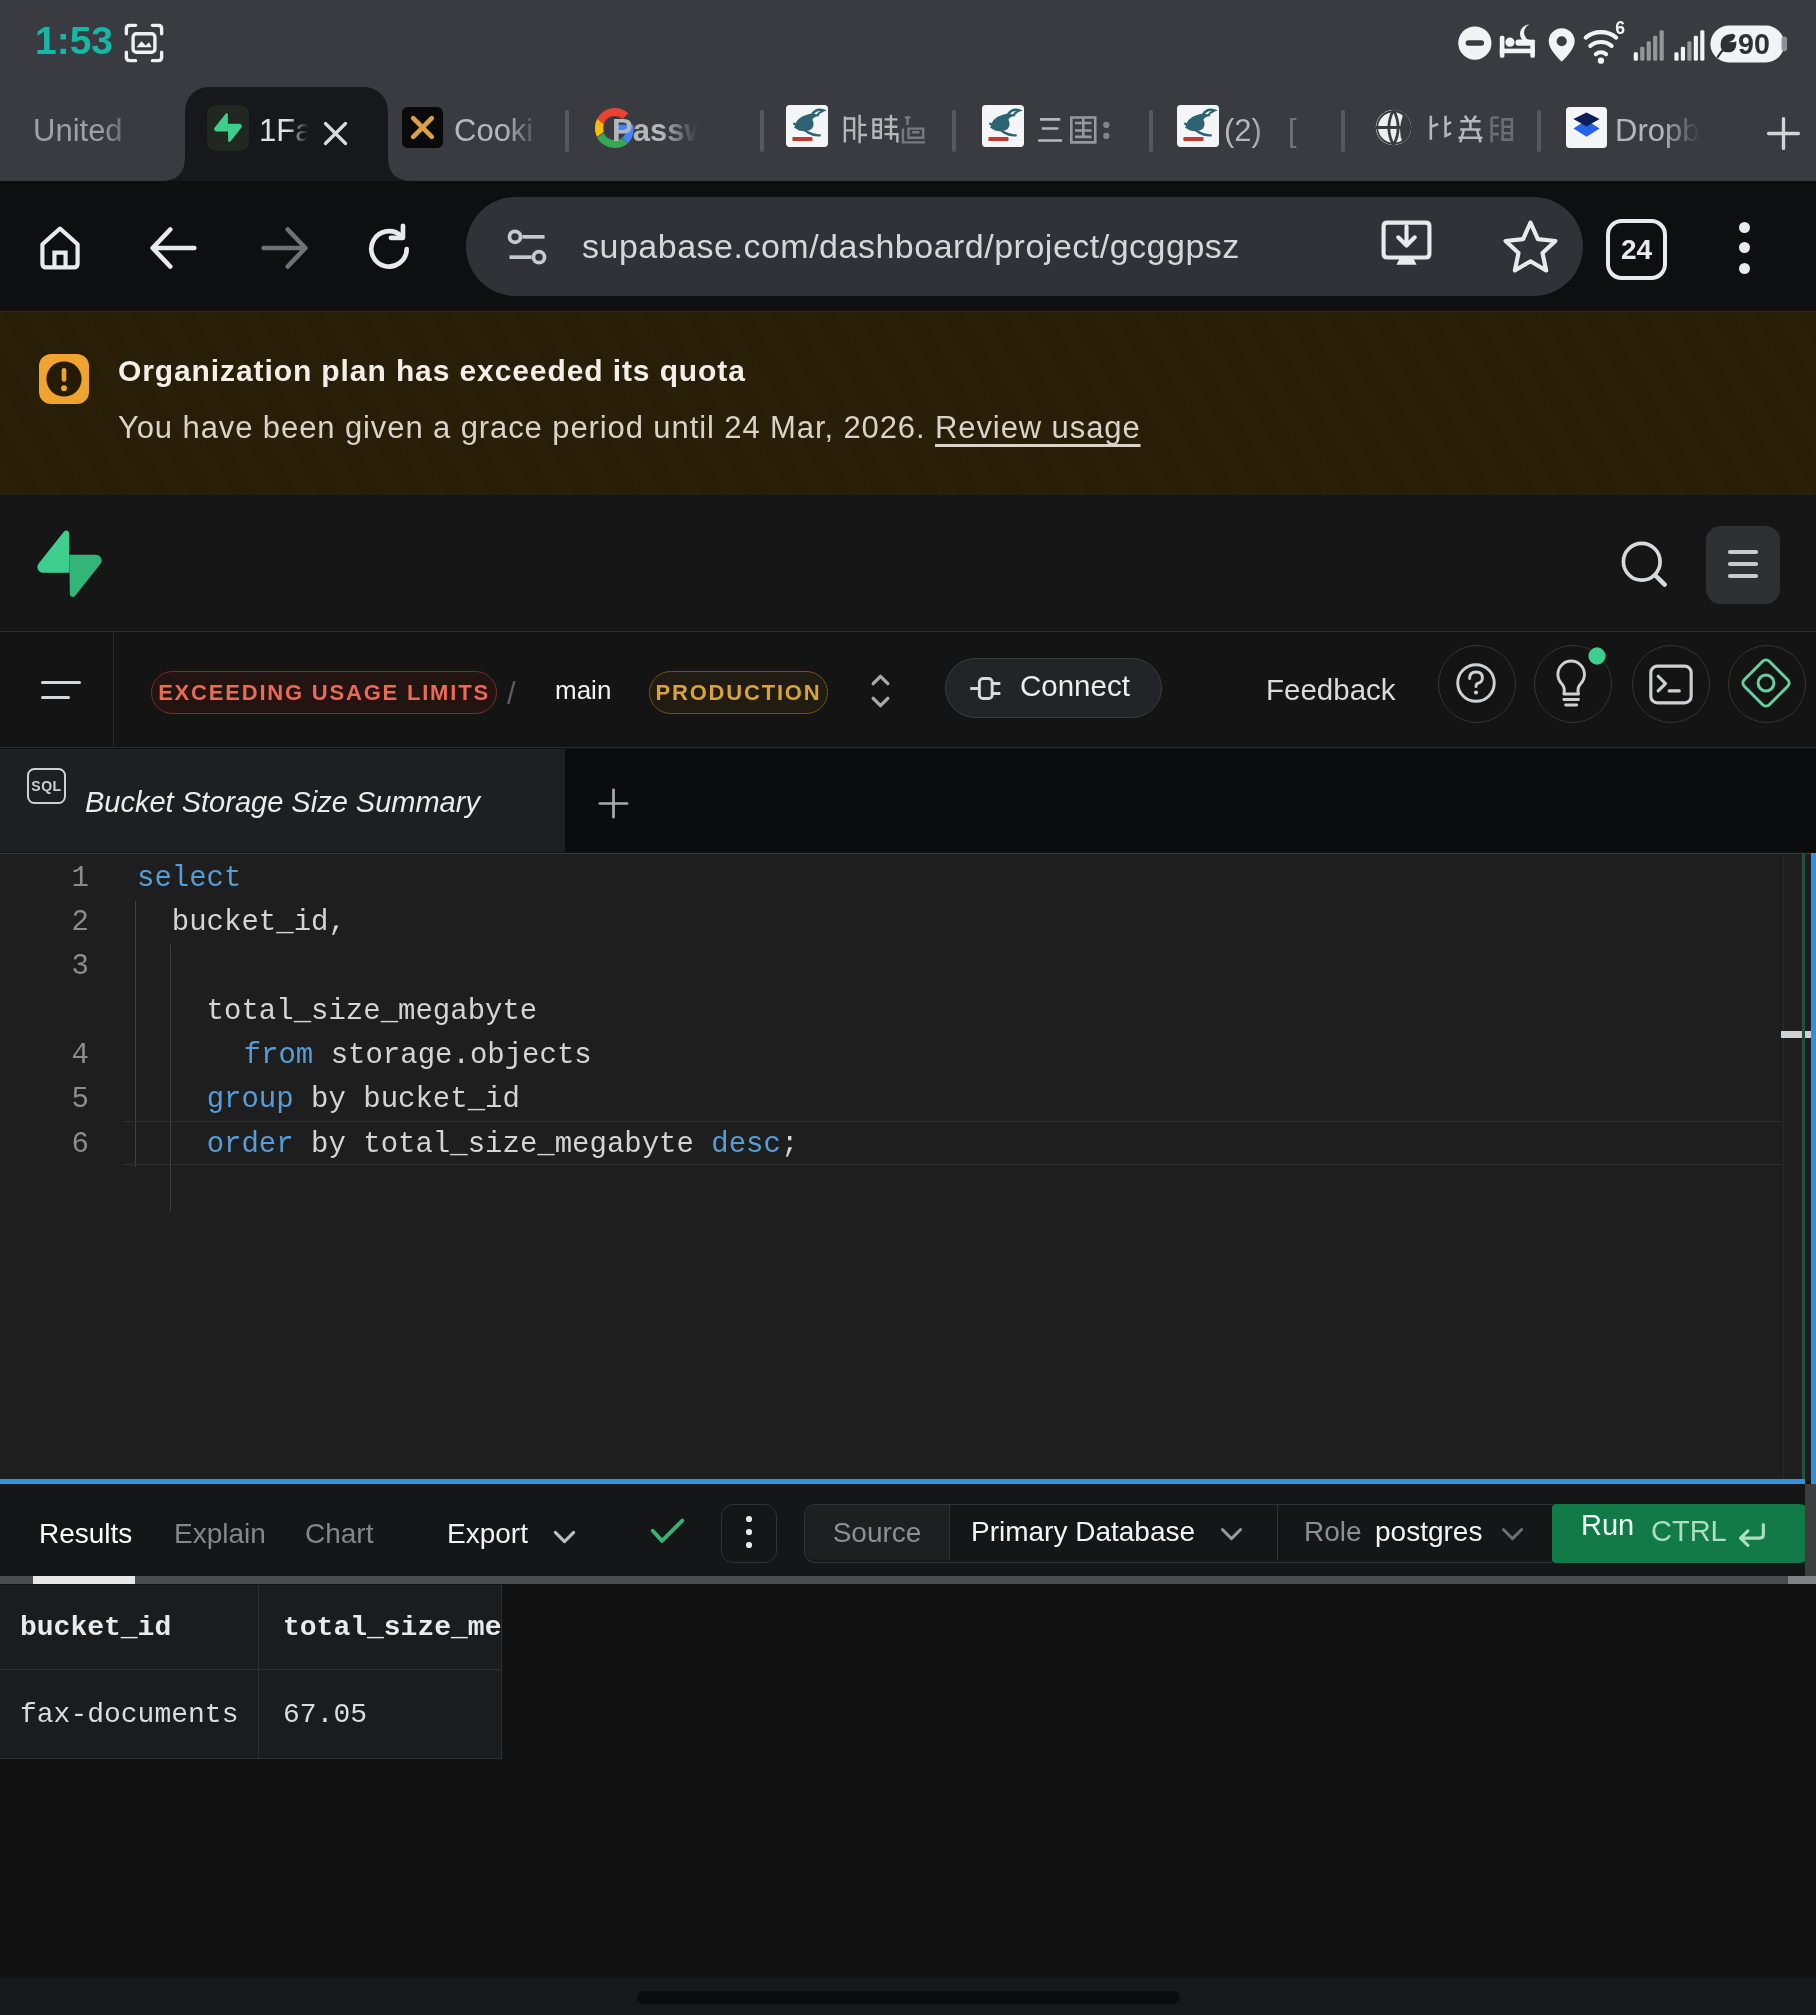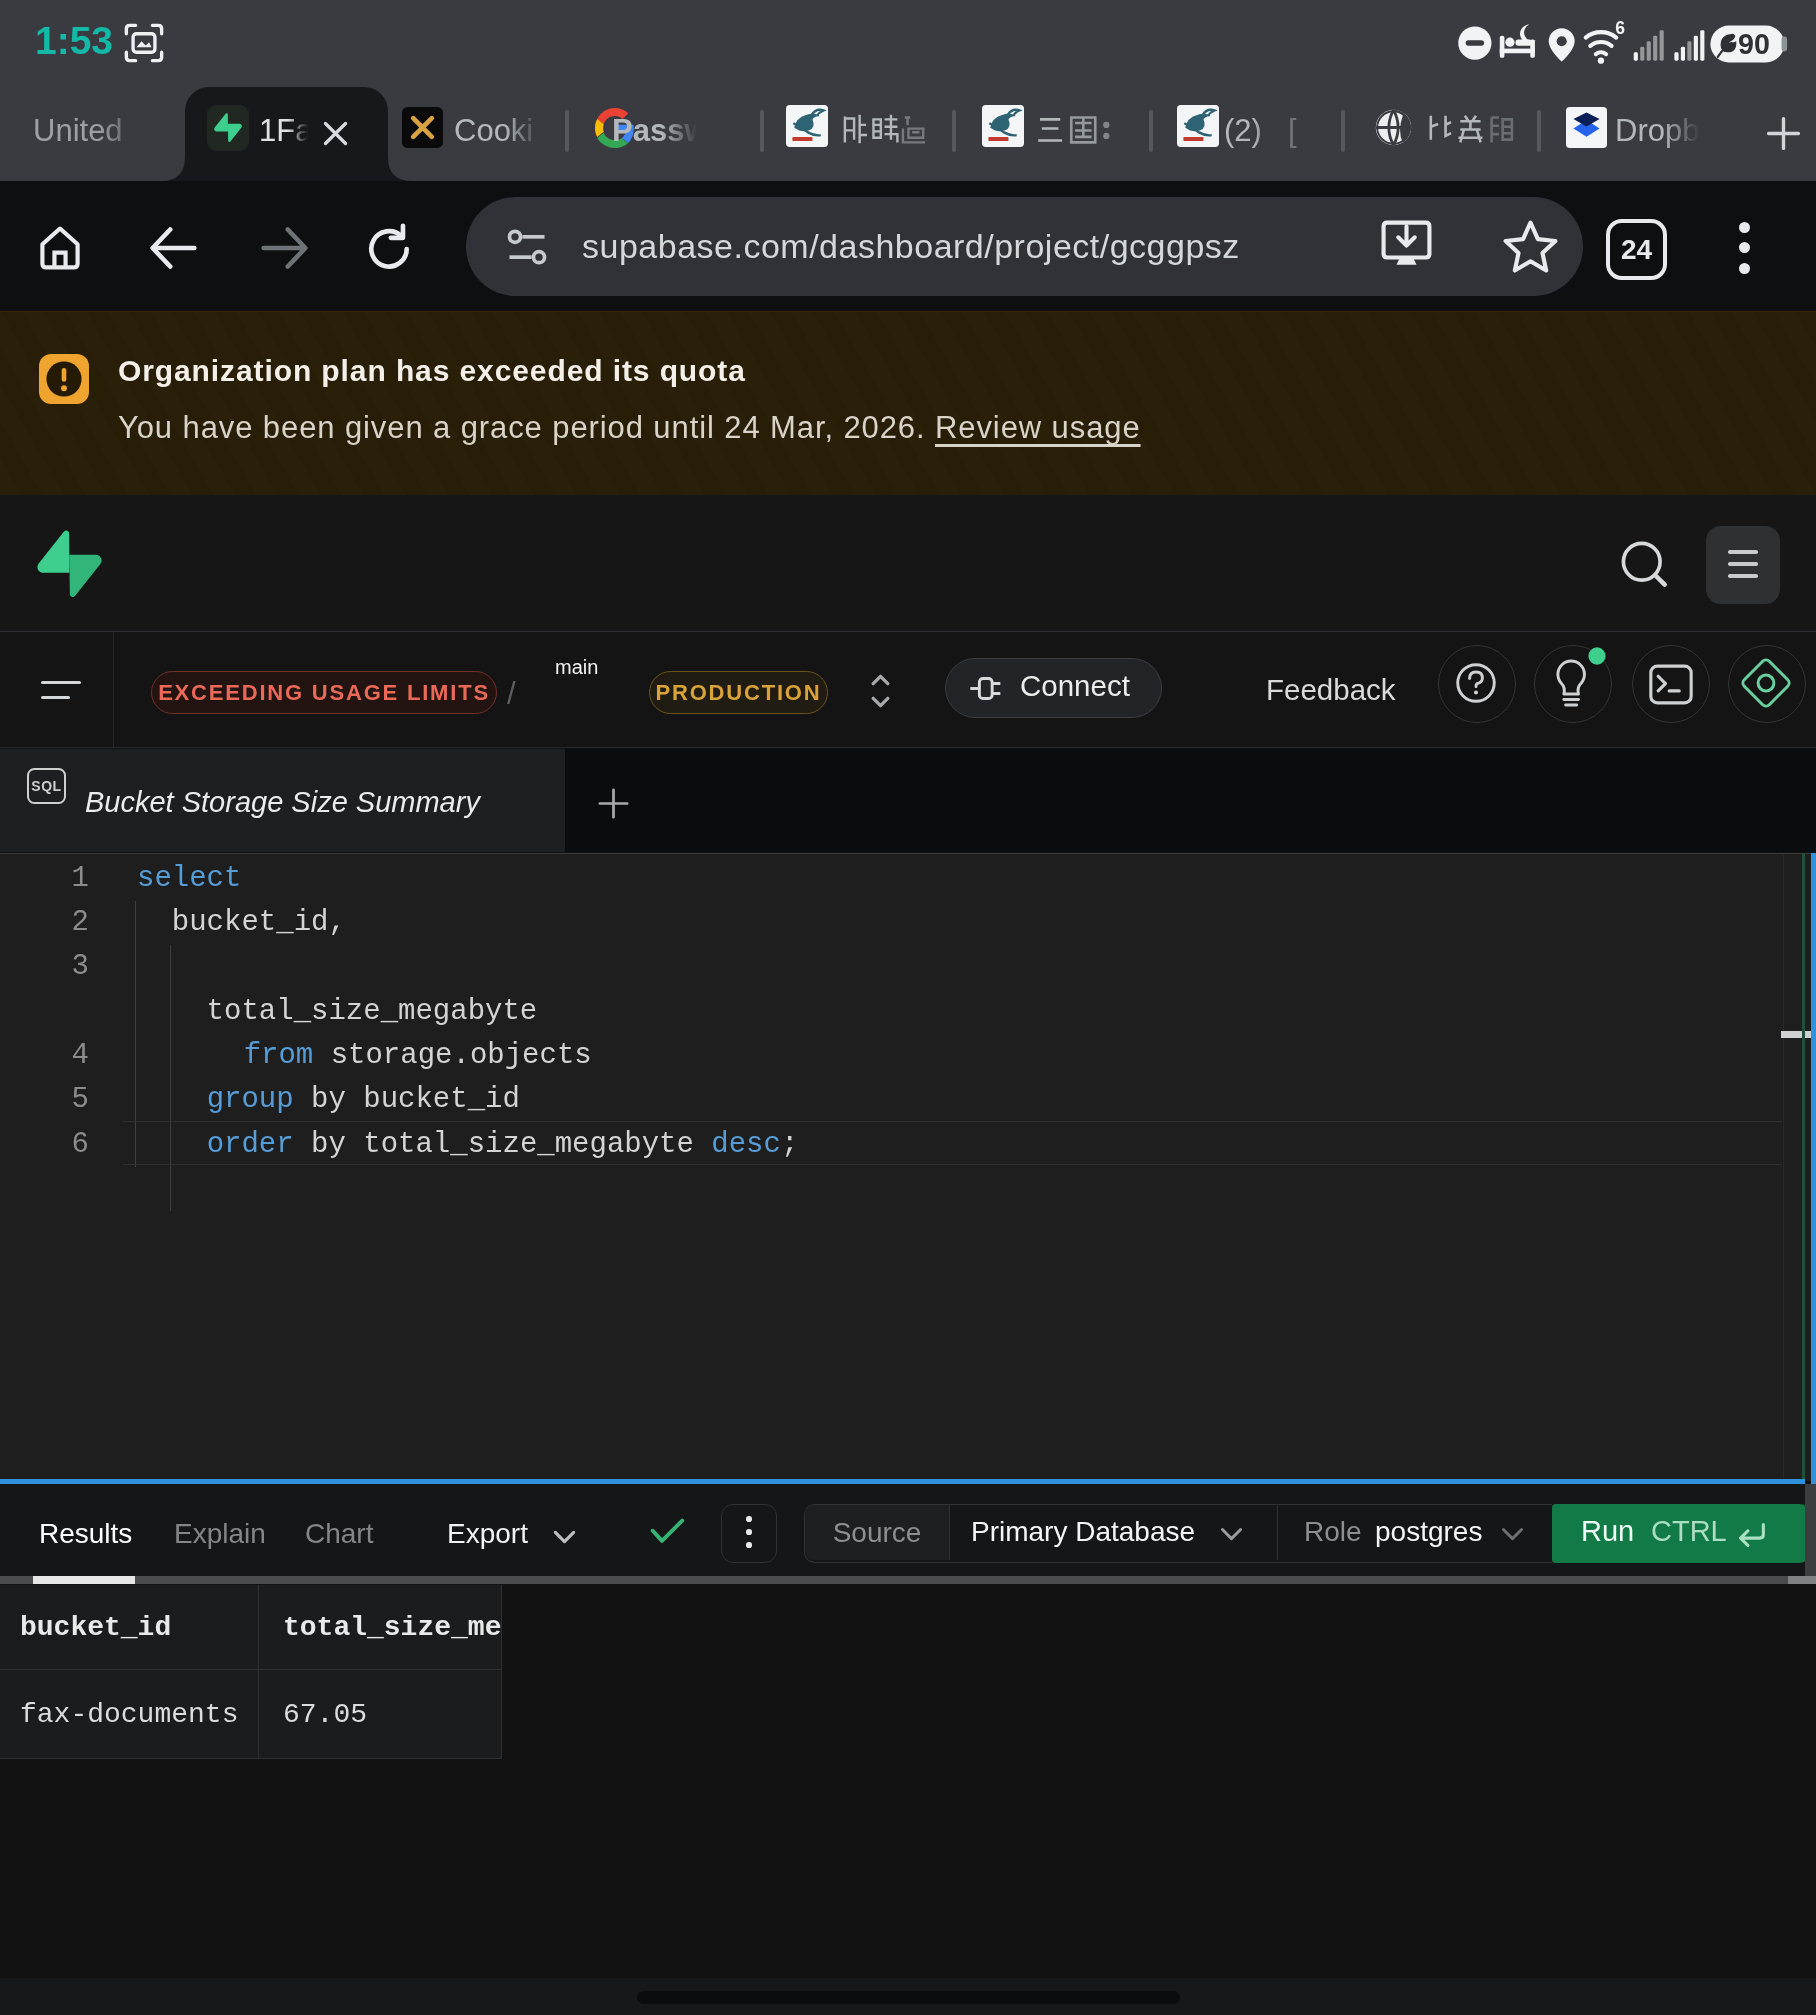--- a/index.html
+++ b/index.html
@@ -297,21 +297,21 @@
   </div>
 </div>
 
 <div id="ptoolbar">
   <div id="lcell">
     <div style="position:absolute; left:41px; top:49px; width:40px; height:3.2px; border-radius:1.8px; background:#d5d7d9;"></div>
     <div style="position:absolute; left:41px; top:64px; width:29px; height:3.2px; border-radius:1.8px; background:#d5d7d9;"></div>
   </div>
   <div class="pillbadge" id="excpill">EXCEEDING USAGE LIMITS</div>
   <div class="abs" style="left:507px; top:44px; font-size:31px; color:#5c5d60;">/</div>
-  <div class="abs" style="left:555px; top:24px; font-size:20px; color:#f2f2f2;">main</div>
+  <div class="abs" style="left:555px; top:43px; font-size:26px; color:#f2f2f2;">main</div>
   <div class="pillbadge" id="prodpill">PRODUCTION</div>
   <svg style="position:absolute; left:862px; top:37px;" width="37" height="44" viewBox="0 0 40 48">
     <path d="M12 16 L20 8 L28 16 M12 32 L20 40 L28 32" stroke="#a8a9ab" stroke-width="3.6" fill="none" stroke-linecap="round" stroke-linejoin="round"></path>
   </svg>
   <div id="connect">
     <svg style="position:absolute; left:22px; top:14px;" width="41" height="31" viewBox="0 0 44 34">
       <g stroke="#d9dadb" stroke-width="3.2" fill="none">
         <path d="M2 17 L12 17"></path>
         <rect x="12" y="6" width="14" height="22" rx="4"></rect>
         <path d="M26 11.5 L35 11.5 M26 22.5 L35 22.5"></path>
@@ -405,21 +405,21 @@
         <path d="M7 5 L17 15 L27 5" stroke="#9b9b9b" stroke-width="3.2" fill="none" stroke-linecap="round" stroke-linejoin="round"></path>
       </svg>
     <div class="abs" style="left:472px; top:0; width:0.9px; height:55px; background:#313235;"></div>
     <div class="abs" style="left:499px; top:11px; font-size:28px; color:#8e8f91;">Role</div>
     <div class="abs" style="left:570px; top:11px; font-size:28px; color:#f5f5f5;">postgres</div>
     <svg style="position:absolute; left:692px; top:20px;" width="31" height="20" viewBox="0 0 34 22">
         <path d="M7 5 L17 15 L27 5" stroke="#6f6f6f" stroke-width="3.2" fill="none" stroke-linecap="round" stroke-linejoin="round"></path>
       </svg>
   </div>
   <div class="abs" style="left:1552px; top:20px; width:258px; height:59px; background:#117a46; border-radius:3.7px 11px 11px 3.7px;">
-    <div class="abs" style="left:29px; top:11px; font-size:29px; color:#eefff5;">Run</div>
+    <div class="abs" style="left:29px; top:5px; font-size:29px; color:#eefff5;">Run</div>
     <div class="abs" style="left:99px; top:11px; font-size:29px; color:#abdfc2;">CTRL</div>
     <svg style="position:absolute; left:181px; top:14.8px;" width="37" height="31" viewBox="0 0 40 34">
         <path d="M33 6 L33 17 Q33 21 29 21 L10 21 M16 13 L8 21 L16 29" stroke="#abdfc2" stroke-width="3.4" fill="none" stroke-linecap="round" stroke-linejoin="round"></path>
       </svg>
   </div>
 </div>
 <div class="abs" style="left:1805px; top:1484px; width:11px; height:92px; background:#3c3d3f;"></div>
 <div class="abs" style="left:0; top:1576px; width:1788px; height:8.3px; background:#4a4b4d;"></div>
 <div class="abs" style="left:33px; top:1576px; width:102px; height:8.3px; background:#e8e8e8;"></div>
 <div class="abs" style="left:1788px; top:1576px; width:29px; height:8.3px; background:#808184;"></div>

